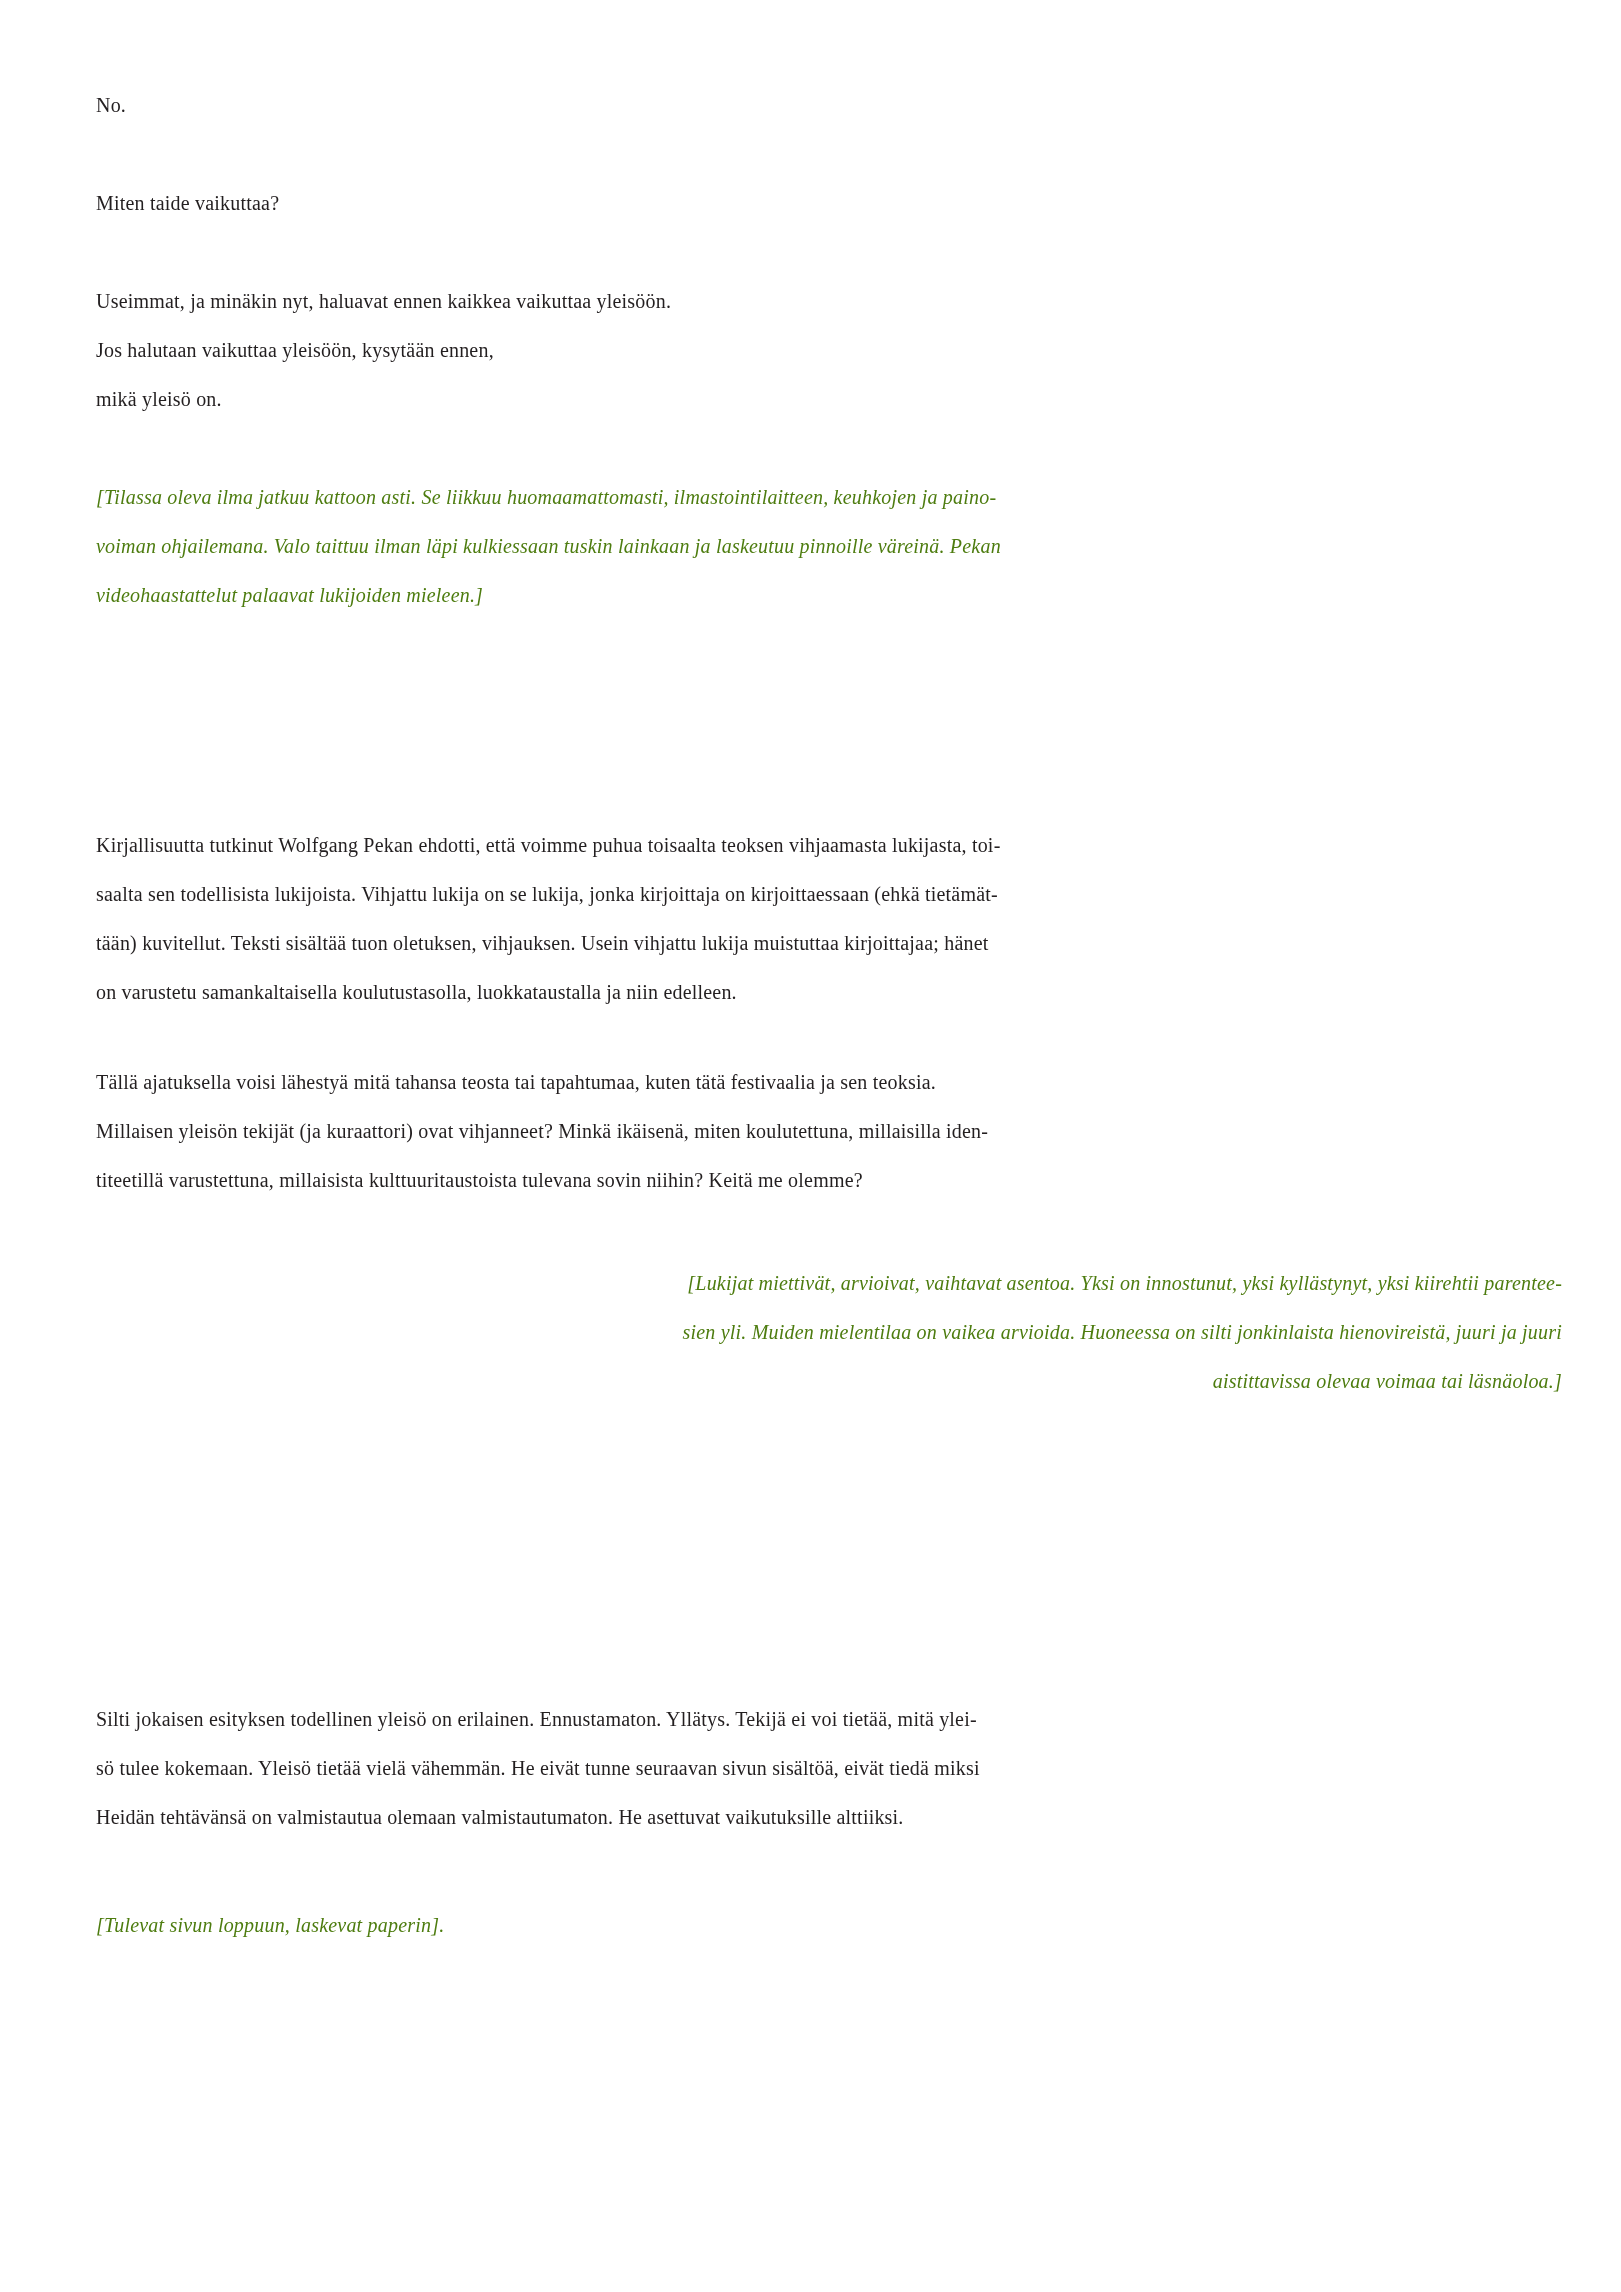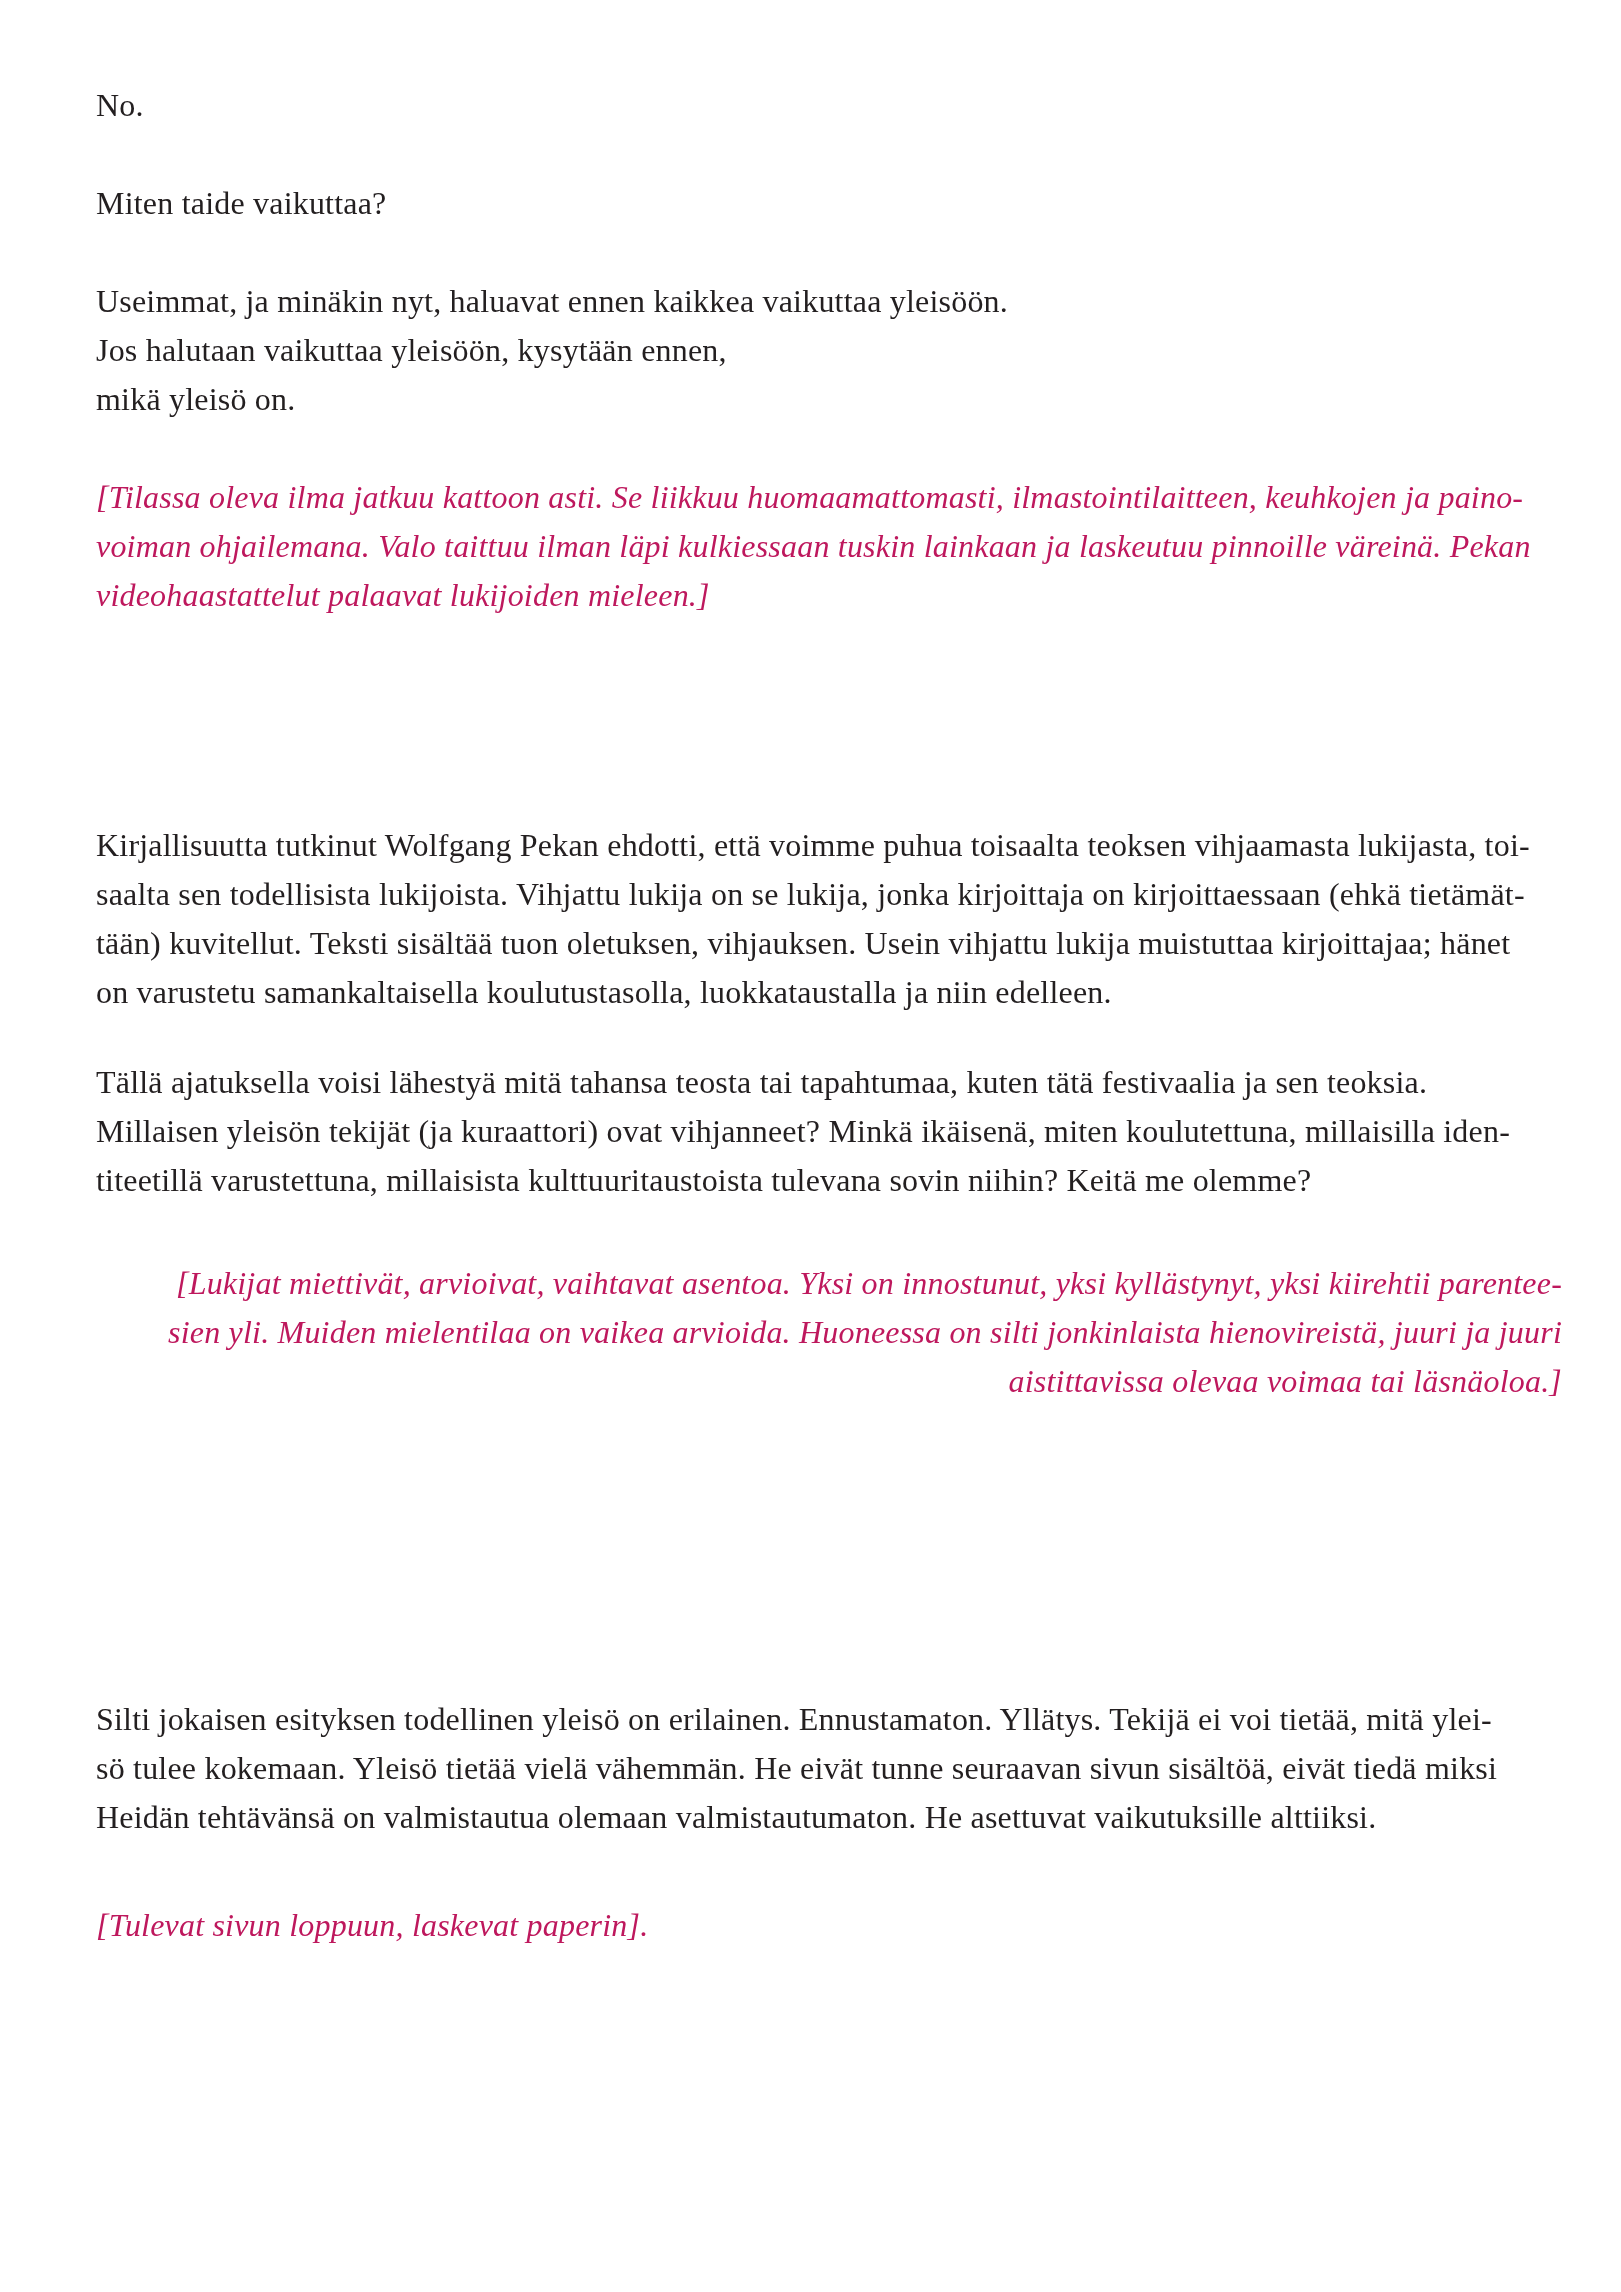--- a/index.html
+++ b/index.html
@@ -16,27 +16,27 @@
   .page {
     box-sizing: border-box;
     width: 1621px;
     height: 2293px;
     padding: 81px 59px 0 96px;
     background: #ffffff;
   }
   .blk {
     margin: 0;
     padding: 0;
-    font-size: 32px;
+    font-size: 20px;
     line-height: 49px;
     color: #231f20;
     letter-spacing: 0.2px;
   }
   .blk.red {
-    color: #be185d;
+    color: #4d7c0f;
     font-style: italic;
   }
   .tline {
     white-space: nowrap;
   }
   .it {
   }
   .mt50  { margin-top: 49px; }
   .mt205 { margin-top: 201px; }
   .mt42  { margin-top: 41px; }

